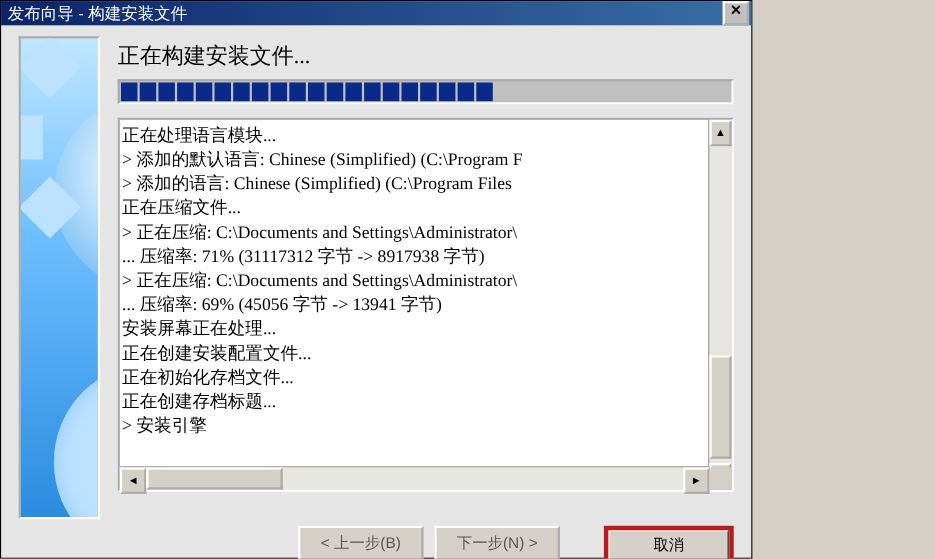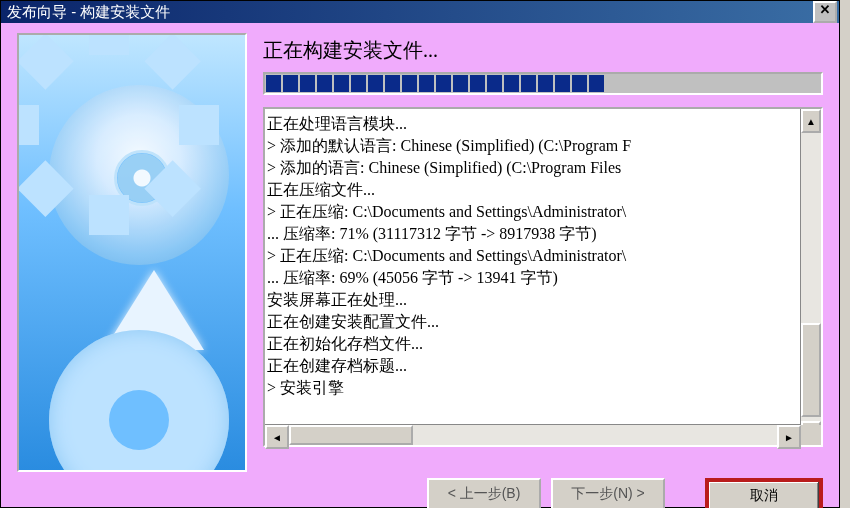--- a/index.html
+++ b/index.html
@@ -7,23 +7,23 @@
     padding: 0;
     width: 850px;
     height: 508px;
     overflow: hidden;
     font-family: "Microsoft YaHei", "SimSun", Tahoma, sans-serif;
     font-size: 14px;
     background: #d4d0c8;
   }
   .window {
     box-sizing: border-box;
-    width: 840px;
+    width: 684px;
     height: 508px;
-    background: #f0abfc;
+    background: #e5e5e5;
     border: 1px solid #000;
     display: flex;
     flex-direction: column;
   }
   .titlebar {
     height: 25px;
     background: linear-gradient(to right, #0a246a, #3a6ea5);
     color: #fff;
     display: flex;
     align-items: center;

